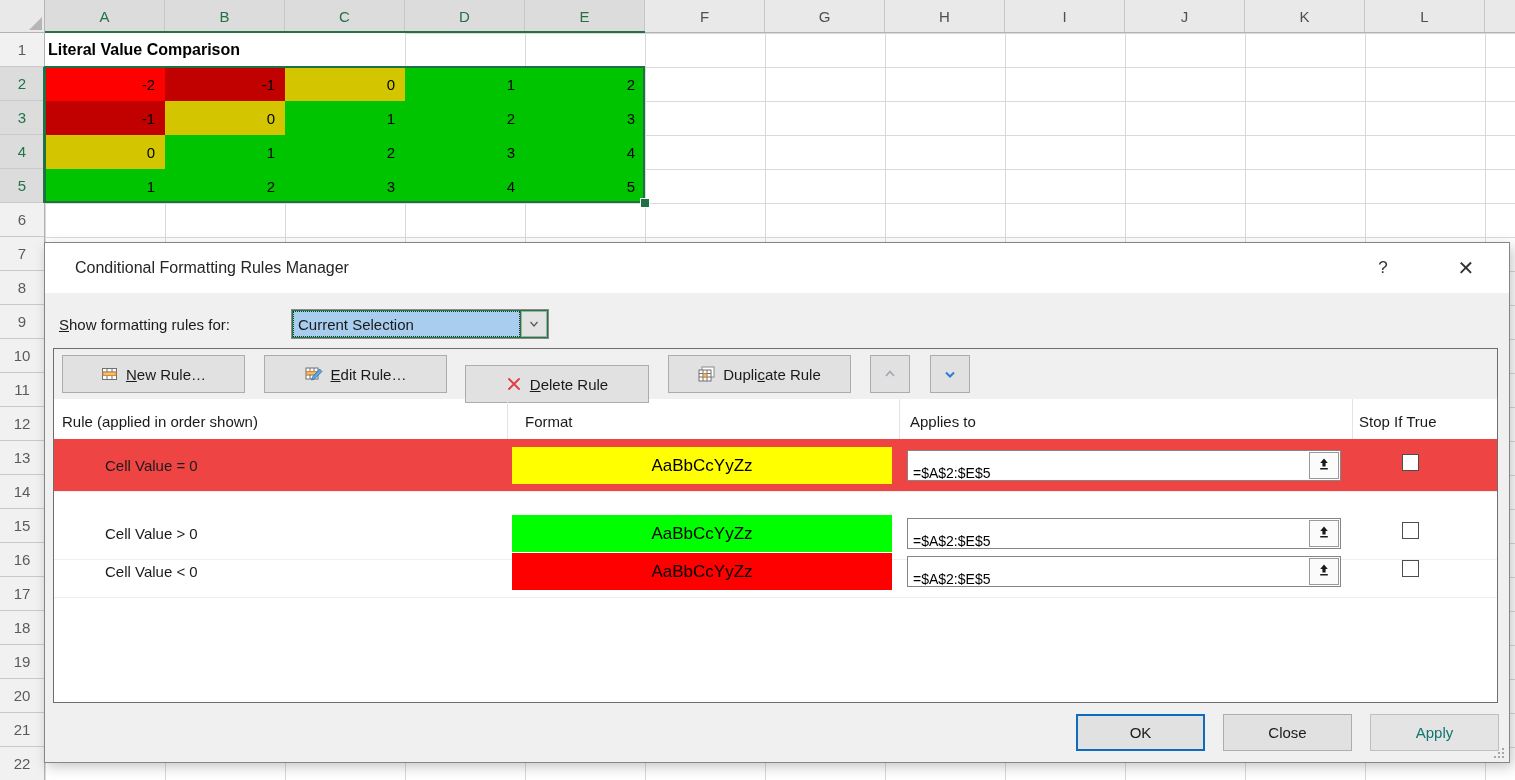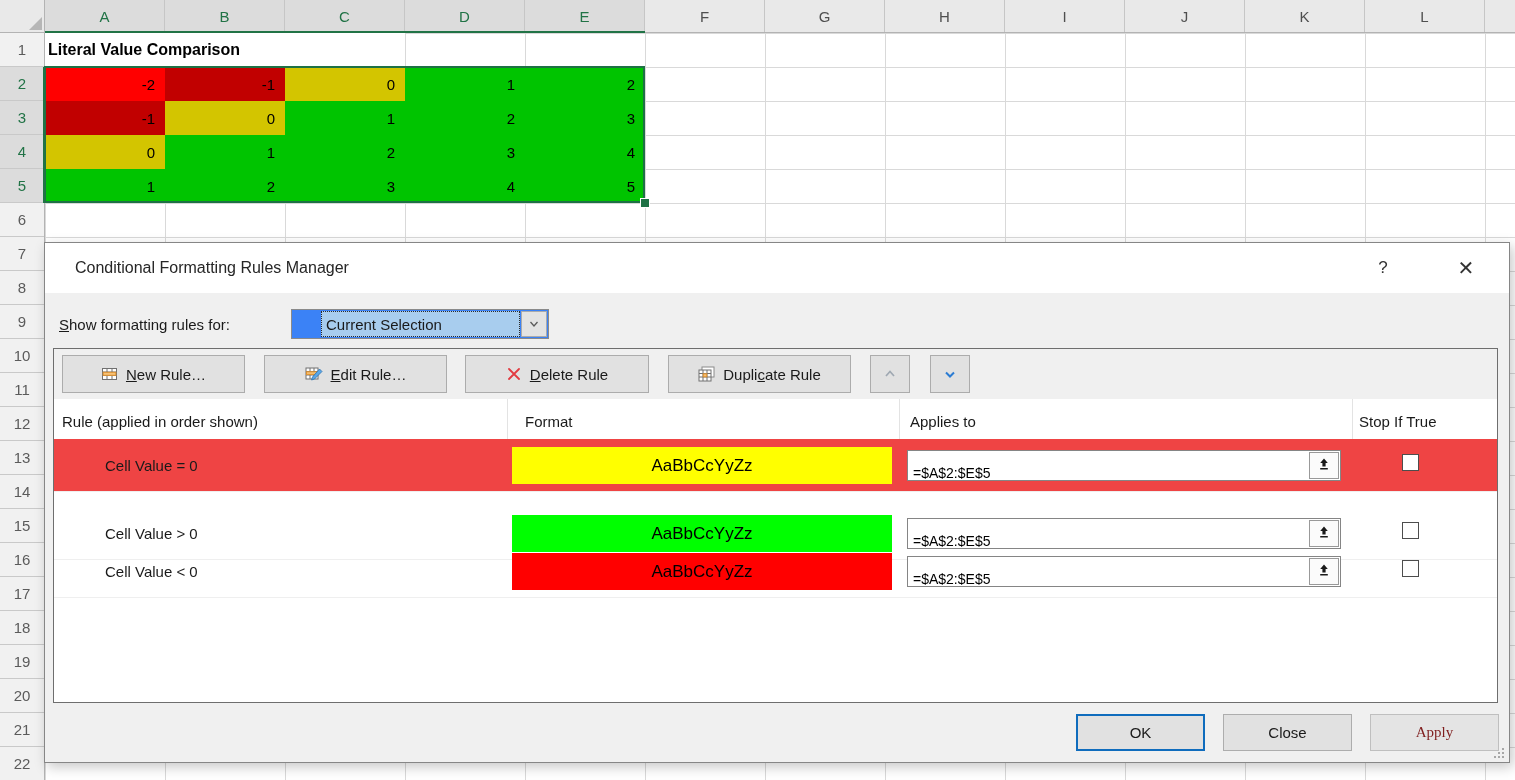--- a/index.html
+++ b/index.html
@@ -41,22 +41,22 @@
     border:1px solid #868686;box-shadow:3px 4px 12px rgba(0,0,0,.22);box-sizing:border-box;
     z-index:10;font-size:15px;color:#1a1a1a;}
   .dlg-titlebar{position:absolute;left:0;top:0;right:0;height:50px;background:#fff;
     display:flex;align-items:center;padding-left:30px;font-size:16px;color:#262626;box-sizing:border-box;}
   .dlg-help{position:absolute;top:0;right:104px;width:44px;height:50px;display:flex;align-items:center;
     justify-content:center;font-size:17px;color:#333;}
   .dlg-close{position:absolute;top:0;right:17px;width:52px;height:50px;display:flex;align-items:center;
     justify-content:center;font-size:20px;font-weight:300;color:#333;}
   .dlg-label{position:absolute;left:14px;top:66px;height:30px;display:flex;align-items:center;}
   .u{text-decoration:underline;}
-  .dropdown{position:absolute;left:246px;top:66px;width:258px;height:30px;background:#3b82f6;
-    border:1px solid #8a8a8a;box-sizing:border-box;display:flex;padding-left:28px;}
+  .dropdown{position:absolute;left:246px;top:66px;width:258px;height:30px;background:#15803d;
+    border:1px solid #8a8a8a;box-sizing:border-box;display:flex;}
   .dd-text{flex:1;margin:1px;background:#a8cdee;display:flex;align-items:center;padding-left:5px;
     outline:1px dotted #2a2a2a;outline-offset:-1px;}
   .dd-btn{width:26px;margin:1px 1px 1px 0;background:#e3e3e3;border:1px solid #ababab;
     box-sizing:border-box;display:flex;align-items:center;justify-content:center;}
   .rulesbox{position:absolute;left:8px;top:105px;width:1445px;height:355px;background:#fff;
     border:1px solid #6e6e6e;box-sizing:border-box;}
   .toolbar{position:absolute;left:0;top:0;right:0;height:50px;background:#f0f0f0;}
   .tbtn{position:absolute;top:6px;height:38px;background:#e1e1e1;border:1px solid #acacac;
     box-sizing:border-box;display:flex;align-items:center;justify-content:center;gap:8px;font-size:15px;}
   .tbtn .icon{display:flex;align-items:center;}
@@ -70,21 +70,21 @@
   .applies{position:absolute;left:853px;top:11px;width:434px;height:31px;background:#fff;
     border:1px solid #858585;box-sizing:border-box;}
   .atext{position:absolute;left:5px;top:0;height:43px;display:flex;align-items:center;font-size:14px;color:#000;}
   .collapse{position:absolute;right:1px;top:1px;width:30px;height:27px;background:#fbfbfb;
     border:1px solid #999;box-sizing:border-box;display:flex;align-items:center;justify-content:center;}
   .cb{position:absolute;left:1348px;top:15px;width:17px;height:17px;background:#fff;
     border:1px solid #4d4d4d;box-sizing:border-box;}
   .fbtn{position:absolute;top:471px;width:129px;height:37px;background:#e1e1e1;border:1px solid #adadad;
     box-sizing:border-box;display:flex;align-items:center;justify-content:center;font-size:15px;color:#1a1a1a;}
   .fbtn.default{border:2px solid #0f6cbd;}
-  .fbtn.disabled{color:#7f1d1d;background:#e4e4e4;border-color:#bfbfbf;font-family:Liberation Serif, serif;}
+  .fbtn.disabled{color:#0f766e;background:#e4e4e4;border-color:#bfbfbf;}
   .grip{position:absolute;right:4px;bottom:3px;width:14px;height:14px;}
 </style>
 </head>
 <body>
 
 <div class="stage">
 
   <div class="gridlines"></div>
   <div class="corner">
     <div class="corner-tri"></div>
@@ -195,21 +195,21 @@
           <div class="tbtn" style="left: 8px; width: 183px;">
             <span class="icon">
               <svg width="17" height="16" viewBox="0 0 17 16">
                 <rect x="1.5" y="2.5" width="14" height="11" fill="#fff" stroke="#707070"></rect>
                 <path d="M1.5 6H15.5M1.5 9.5H15.5M6 2.5V13.5M11 2.5V13.5" stroke="#707070" fill="none"></path>
                 <rect x="2.2" y="6.3" width="12.6" height="3" fill="#f7c277" stroke="#e0912c"></rect>
               </svg>
             </span>
             <span><span class="u">N</span>ew Rule…</span>
           </div>
-          <div class="tbtn" style="left: 411px; width: 184px;">
+          <div class="tbtn" style="left: 411px; width: 184px; margin-top: 10px;">
             <span class="icon">
               <svg width="16" height="16" viewBox="0 0 16 16">
                 <path d="M3 3L13 13M13 3L3 13" stroke="#e23b41" stroke-width="1.8" stroke-linecap="round" fill="none"></path>
               </svg>
             </span>
             <span><span class="u">D</span>elete Rule</span>
           </div>
           <div class="tbtn" style="left: 614px; width: 183px;">
             <span class="icon">
               <svg width="17" height="16" viewBox="0 0 17 16">

